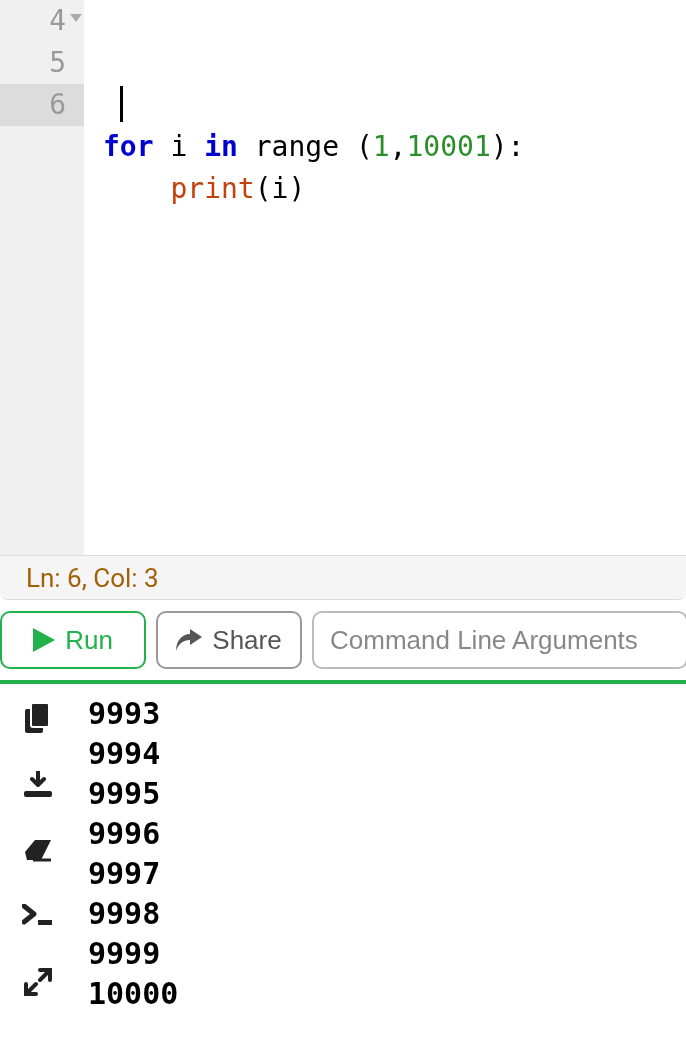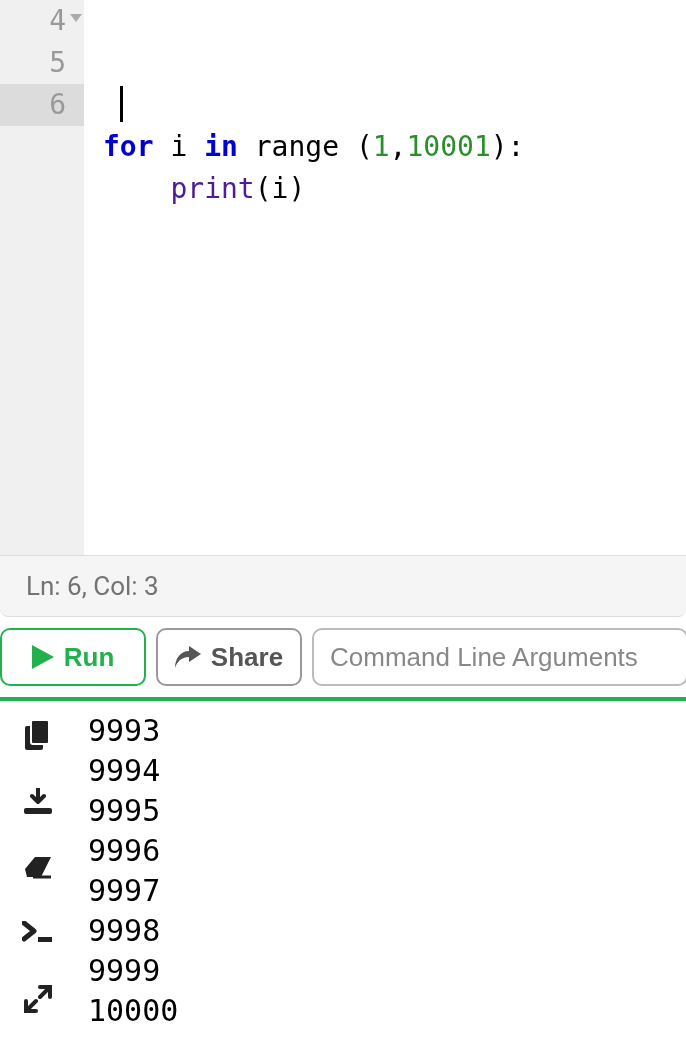--- a/index.html
+++ b/index.html
@@ -50,59 +50,59 @@
       flex: 1;
       font-family: "Menlo", "Consolas", monospace;
       font-size: 28px;
       line-height: 42px;
       padding-left: 19px;
       white-space: pre;
       position: relative;
     }
     .code-line { height: 42px; }
     .kw { color: #0000d0; font-weight: bold; }
-    .fn { color: #4c1d95; }
+    .fn { color: #c2410c; }
     .num { color: #2a8f2a; }
     .cursor {
       position: absolute;
       left: 36px;
       top: 86px;
       width: 3px;
       height: 36px;
       background: #000;
     }
     .status-bar {
-      height: 62px;
+      height: 45px;
       background: #f5f5f5;
       border-top: 1px solid #ddd;
       border-bottom: 1px solid #ddd;
       display: flex;
       align-items: center;
       padding-left: 26px;
       font-size: 26px;
-      color: #737373;
+      color: #a16207;
       border-radius: 0 0 8px 8px;
     }
     .toolbar {
       height: 80px;
       display: flex;
       align-items: center;
       gap: 10px;
       padding: 10px 0 10px 0;
       background: #fff;
     }
     .btn {
       display: flex;
       align-items: center;
       justify-content: center;
       gap: 10px;
       height: 58px;
       border-radius: 10px;
       font-size: 26px;
-      font-weight: 700;
+      font-weight: 400;
       cursor: pointer;
       background: #fff;
     }
     .btn-run {
       width: 146px;
       border: 2px solid #22b14c;
       color: #22b14c;
       margin-left: 0;
     }
     .btn-share {
@@ -147,20 +147,21 @@
       color: #222;
     }
     .output-text {
       flex: 1;
       font-family: "Menlo", "Consolas", monospace;
       font-size: 30px;
       line-height: 40px;
       padding: 10px 0 0 12px;
       white-space: pre;
       overflow: hidden;
+      font-weight: bold;
     }
     svg { display: block; }
   </style>
 </head>
 <body>
 
 <div class="editor-area">
   <div class="gutter" id="gutter">
       <div class="gutter-line">4<div class="fold-mark"></div></div>
       <div class="gutter-line">5</div>

